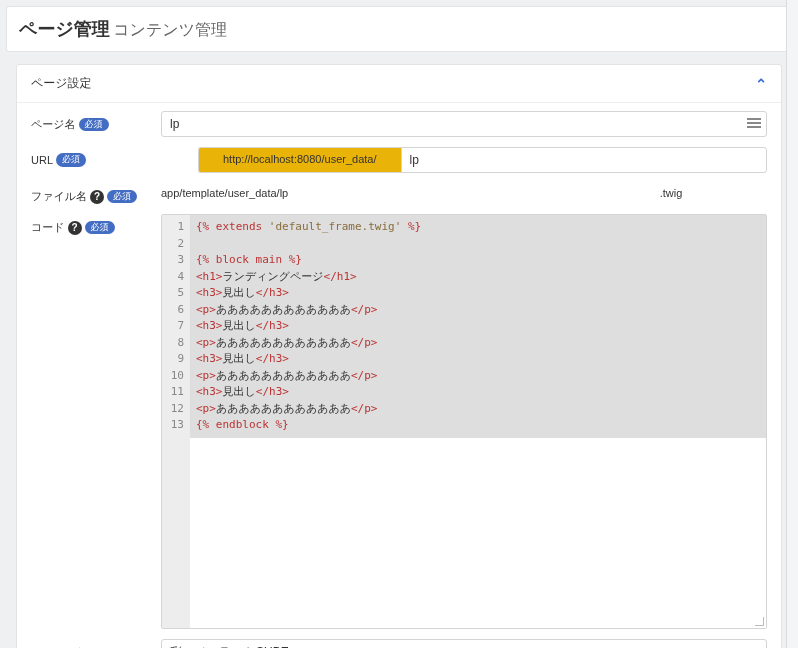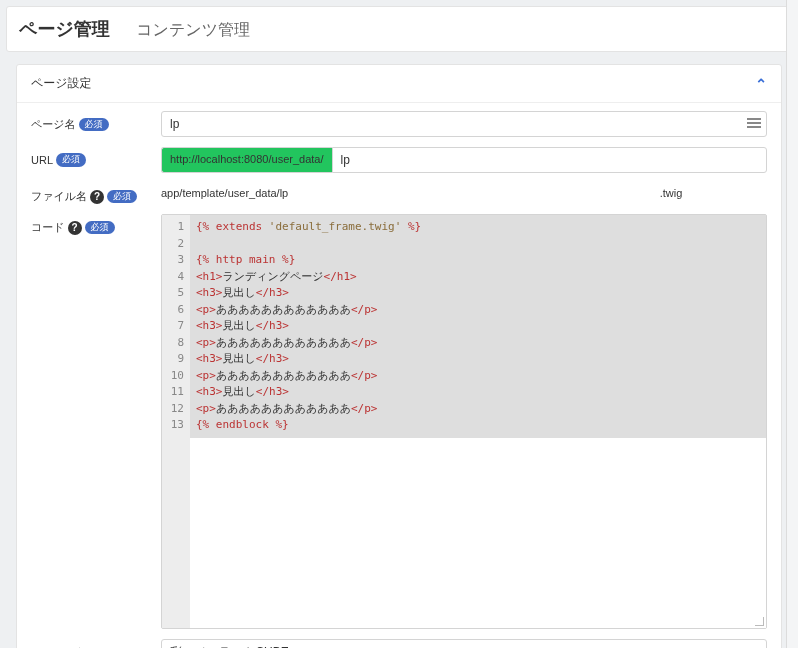--- a/index.html
+++ b/index.html
@@ -1,38 +1,38 @@
 <!DOCTYPE html>
 <html><head>
 <meta charset="utf-8">
 <style>
 * { box-sizing: border-box; margin: 0; padding: 0; }
 body { font-family: "Hiragino Kaku Gothic Pro", Meiryo, sans-serif; font-size: 12px; background: #eef0f2; color: #333; }
 .page { width: 798px; background: #eef0f2; padding: 0; }
 .rightbar { position: absolute; left: 786px; top: 0; width: 12px; height: 648px; background: #f4f5f6; border-left: 1px solid #dcdcdc; }
 .header { background: #fff; border: 1px solid #e3e3e3; margin: 6px 6px 12px 6px; padding: 10px 12px; border-radius: 3px; }
-.header h1 { font-size: 18px; font-weight: 600; display: inline-block; margin-right: 23px; }
+.header h1 { font-size: 18px; font-weight: 600; display: inline-block; margin-right: 0; }
 .header .sub { font-size: 16px; color: #666; }
 .card { background: #fff; border: 1px solid #e3e3e3; border-radius: 3px; margin: 0 16px 14px 16px; }
 .card-head { display: flex; align-items: center; justify-content: space-between; padding: 10px 14px; border-bottom: 1px solid #eee; font-size: 12px; color: #333; }
 .card-head .title { display: flex; align-items: flex-start; gap: 4px; }
 .help-icon { width: 14px; height: 14px; border-radius: 50%; background: #333; color: #fff; display: inline-flex; align-items: center; justify-content: center; font-size: 10px; font-weight: bold; line-height: 1; }
 .card-body { padding: 8px 14px 14px 14px; }
 .row { display: flex; align-items: flex-start; margin-bottom: 10px; }
 .row-label { width: 130px; flex-shrink: 0; display: flex; align-items: center; gap: 3px; font-size: 11px; color: #333; padding-top: 6px; }
 .badge { background: #436cc3; color: #fff; border-radius: 9px; font-size: 9px; padding: 1px 6px; line-height: 1.3; text-align: center; }
 .row-field { flex: 1; }
 .input { width: 100%; border: 1px solid #d4d4d4; border-radius: 3px; padding: 5px 8px; font-size: 12px; color: #333; background: #fff; }
 .input.with-table-icon { padding-right: 26px; }
 .input-wrap { position: relative; }
 .table-icon { position: absolute; right: 6px; top: 50%; transform: translateY(-50%); width: 14px; height: 12px; }
 .table-icon span { display:block; height:2px; background:#888; margin-bottom:2px; }
 .table-icon span:last-child { margin-bottom:0; }
 .url-row { display: flex; align-items: stretch; width: 100%; }
-.url-prefix { border: 1px solid #d4d4d4; border-right: none; border-radius: 3px 0 0 3px; background: #22c55e; padding: 5px 8px; font-size: 11px; color: #333; }
+.url-prefix { border: 1px solid #d4d4d4; border-right: none; border-radius: 3px 0 0 3px; background: #eab308; padding: 5px 24px; font-size: 11px; color: #333; margin-left: 37px; }
 .url-input { flex: 1; border: 1px solid #d4d4d4; border-radius: 0 3px 3px 0; padding: 5px 8px; font-size: 12px; color: #333; }
 .filename-row { display: flex; align-items: baseline; gap: 0; width: 100%; font-size: 11px; color: #333; padding-top: 4px;}
 .filename-row .fname { width: 380px; }
 .filename-row .ext { color: #333; }
 .code-editor { border: 1px solid #d4d4d4; background: #dedede; border-radius: 2px; display: flex; font-family: Menlo, Consolas, monospace; font-size: 11px; line-height: 1.5; }
 .gutter { width: 28px; background: #ededed; color: #888; text-align: right; padding: 4px 6px 4px 0; user-select: none; }
 .gutter div { height: 16.5px; }
 .code-area { flex: 1; position: relative; }
 .code-lines { padding: 4px 6px; background: #dedede; }
 .code-lines .ln { height: 16.5px; white-space: pre; }
@@ -137,21 +137,21 @@
                   <div>9</div>
                   <div>10</div>
                   <div>11</div>
                   <div>12</div>
                   <div>13</div>
                 </div>
           <div class="code-area">
             <div class="code-lines" id="code-lines">
                     <div class="ln"><span class="tok-twig">{% extends </span><span class="tok-str">'default_frame.twig'</span><span class="tok-twig"> %}</span></div>
                     <div class="ln"></div>
-                    <div class="ln"><span class="tok-twig">{% http main %}</span></div>
+                    <div class="ln"><span class="tok-twig">{% block main %}</span></div>
                     <div class="ln"><span class="tok-tag">&lt;h1&gt;</span><span class="tok-txt">ランディングページ</span><span class="tok-tag">&lt;/h1&gt;</span></div>
                     <div class="ln"><span class="tok-tag">&lt;h3&gt;</span><span class="tok-txt">見出し</span><span class="tok-tag">&lt;/h3&gt;</span></div>
                     <div class="ln"><span class="tok-tag">&lt;p&gt;</span><span class="tok-txt">ああああああああああああ</span><span class="tok-tag">&lt;/p&gt;</span></div>
                     <div class="ln"><span class="tok-tag">&lt;h3&gt;</span><span class="tok-txt">見出し</span><span class="tok-tag">&lt;/h3&gt;</span></div>
                     <div class="ln"><span class="tok-tag">&lt;p&gt;</span><span class="tok-txt">ああああああああああああ</span><span class="tok-tag">&lt;/p&gt;</span></div>
                     <div class="ln"><span class="tok-tag">&lt;h3&gt;</span><span class="tok-txt">見出し</span><span class="tok-tag">&lt;/h3&gt;</span></div>
                     <div class="ln"><span class="tok-tag">&lt;p&gt;</span><span class="tok-txt">ああああああああああああ</span><span class="tok-tag">&lt;/p&gt;</span></div>
                     <div class="ln"><span class="tok-tag">&lt;h3&gt;</span><span class="tok-txt">見出し</span><span class="tok-tag">&lt;/h3&gt;</span></div>
                     <div class="ln"><span class="tok-tag">&lt;p&gt;</span><span class="tok-txt">ああああああああああああ</span><span class="tok-tag">&lt;/p&gt;</span></div>
                     <div class="ln"><span class="tok-twig">{% endblock %}</span></div>

